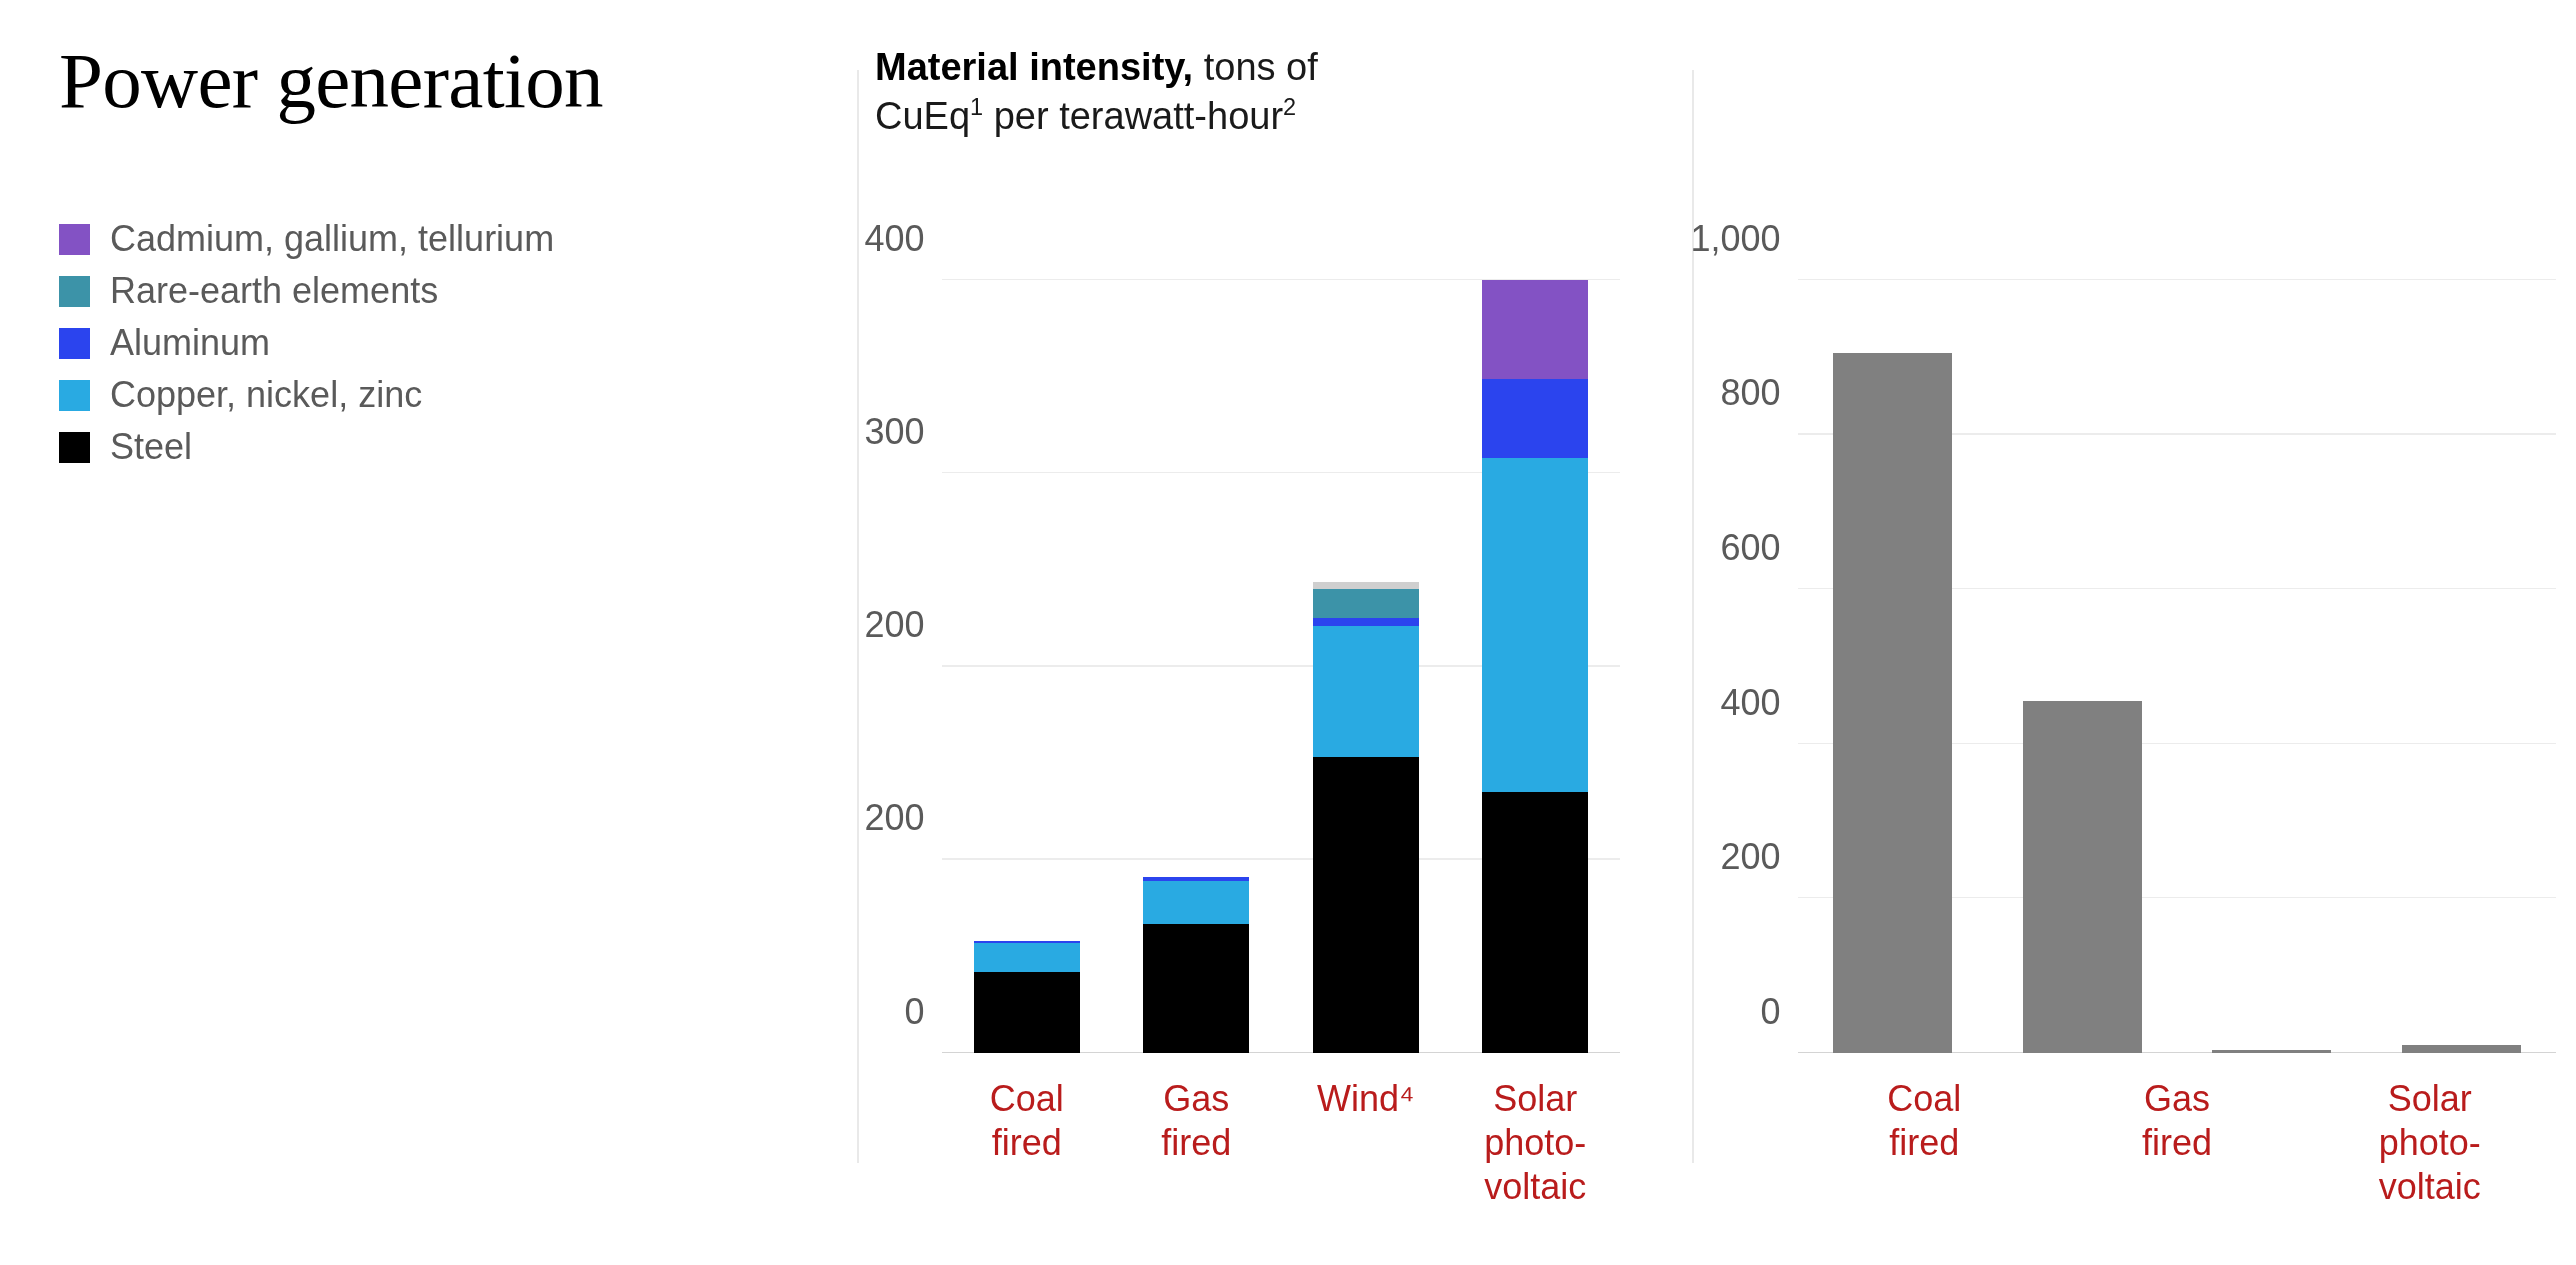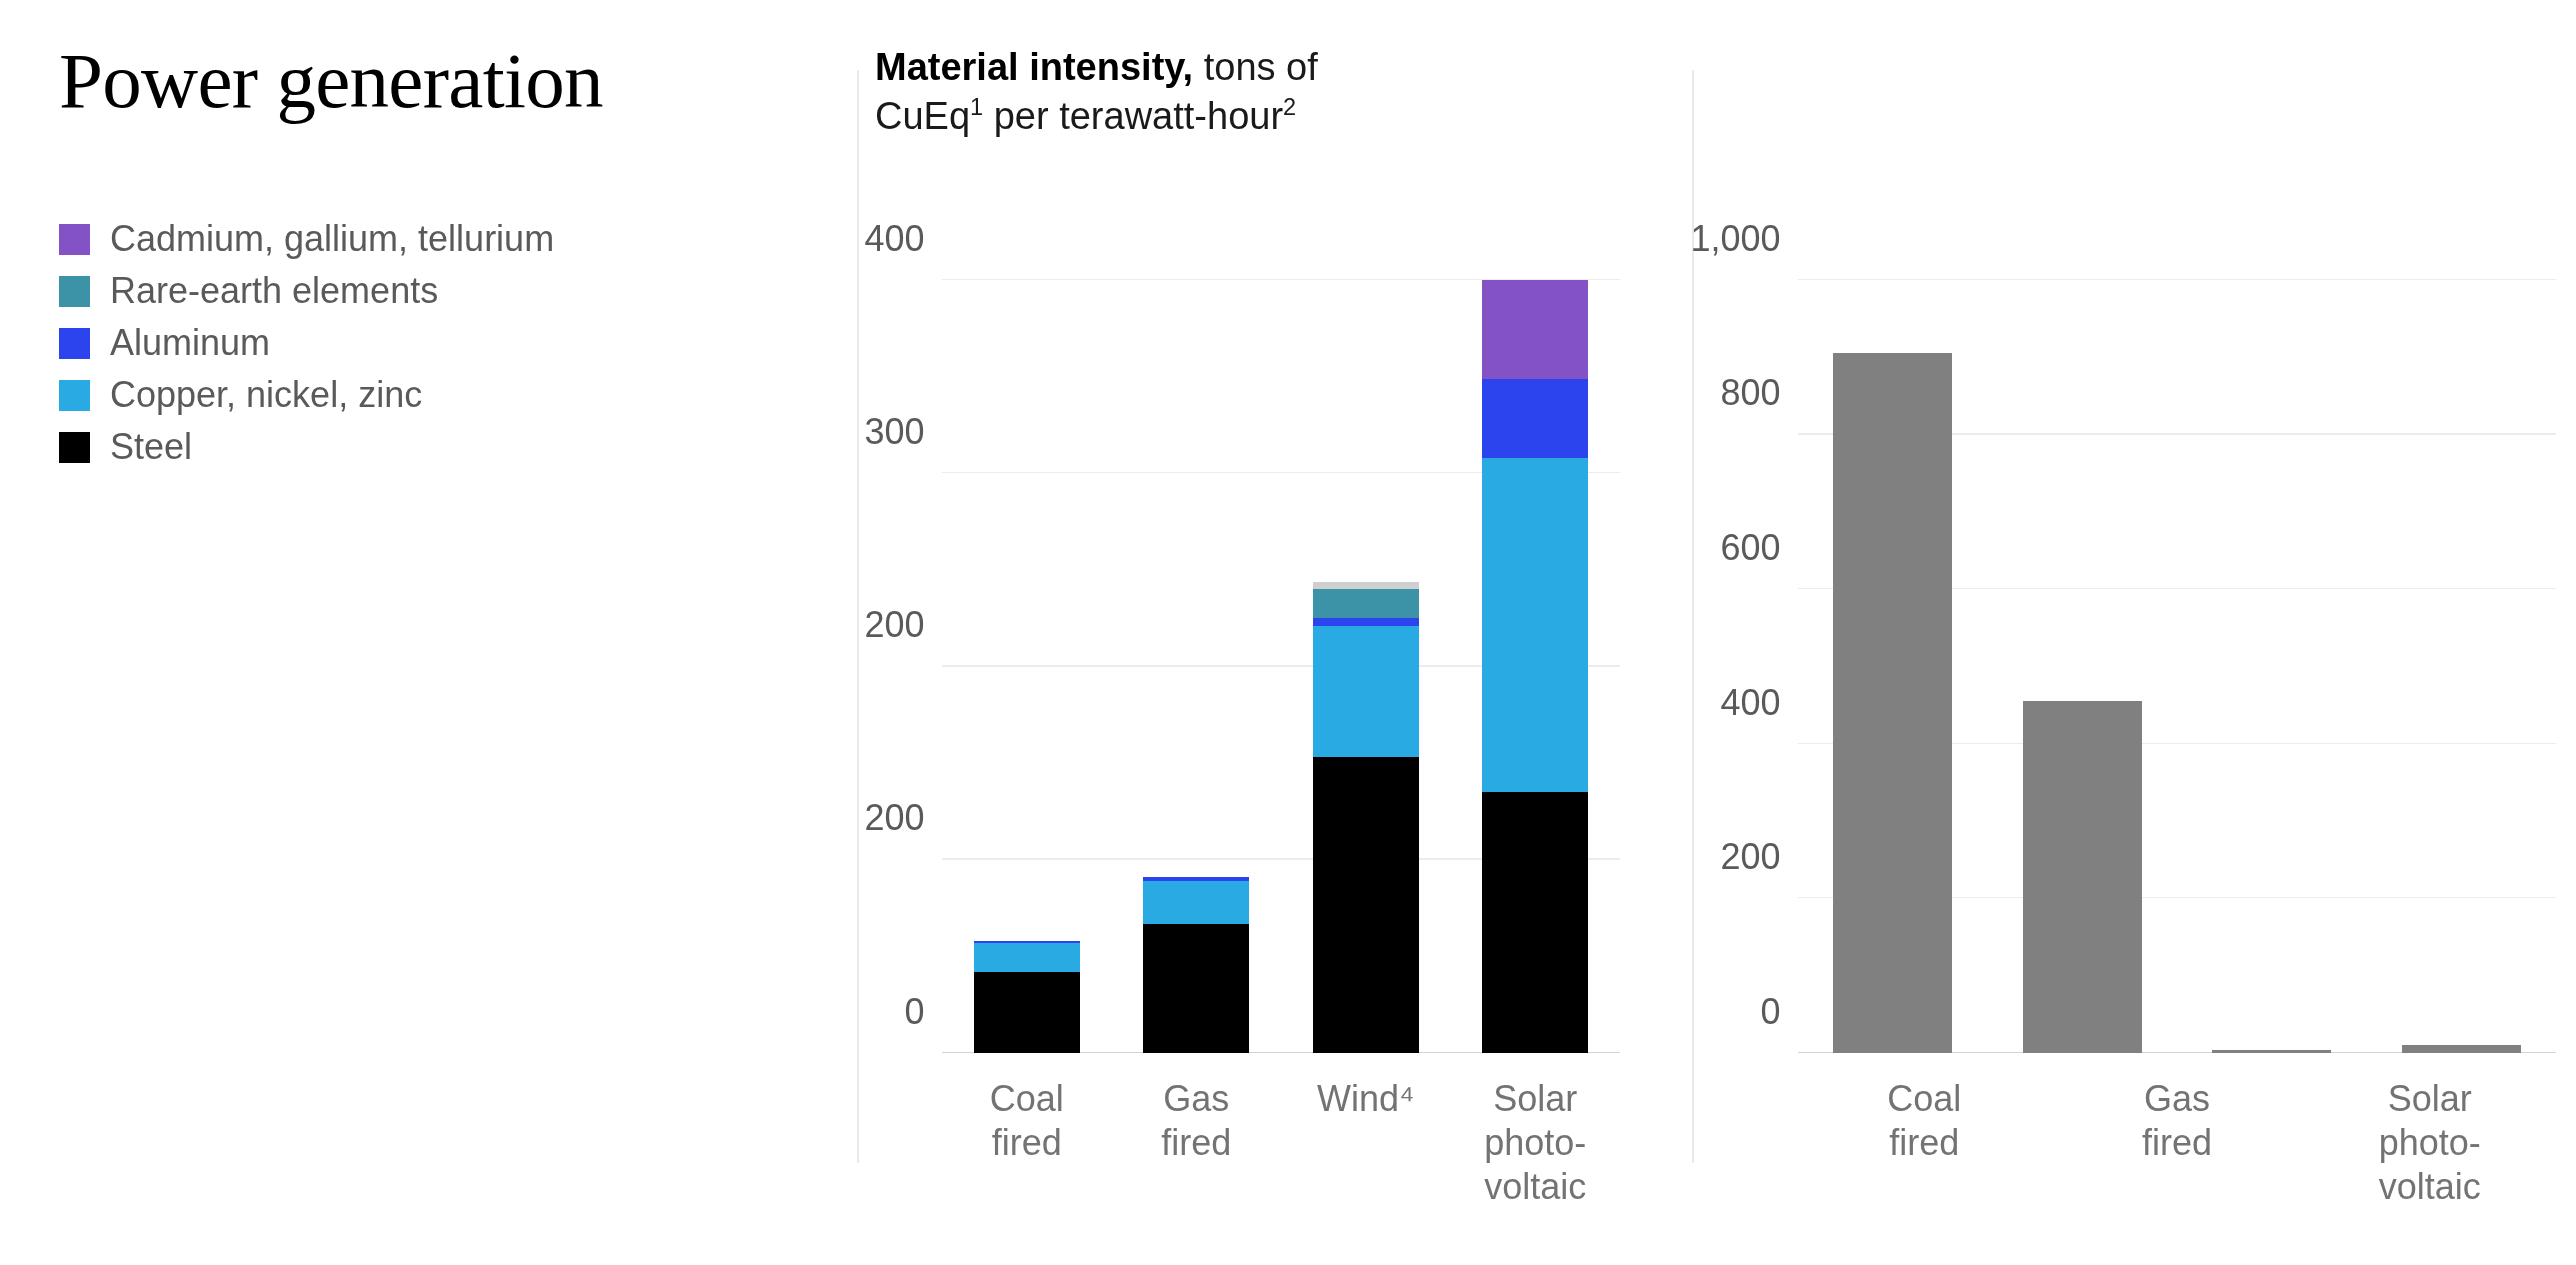--- a/index.html
+++ b/index.html
@@ -59,21 +59,21 @@
   .bars{position:absolute;left:0;bottom:0;width:100%;height:100%;
         display:flex;align-items:flex-end;}
   .bar-slot{flex:1 1 0;height:100%;position:relative;display:flex;
             align-items:flex-end;justify-content:center;}
   .bar{position:relative;display:flex;flex-direction:column;justify-content:flex-end;}
   .seg{width:100%;}
 
   .xlabels{position:absolute;left:0;width:100%;display:flex;}
   .xlabel{
     flex:1 1 0;text-align:center;font-size:36px;line-height:1.22;
-    color:#737373;
+    color:#b91c1c;
   }
   #mid-xlabels{top:1073px;}
   #right-xlabels{top:1073px;}
 </style>
 </head>
 <body>
 
 <div id="root">
 
   <div id="left-panel">

